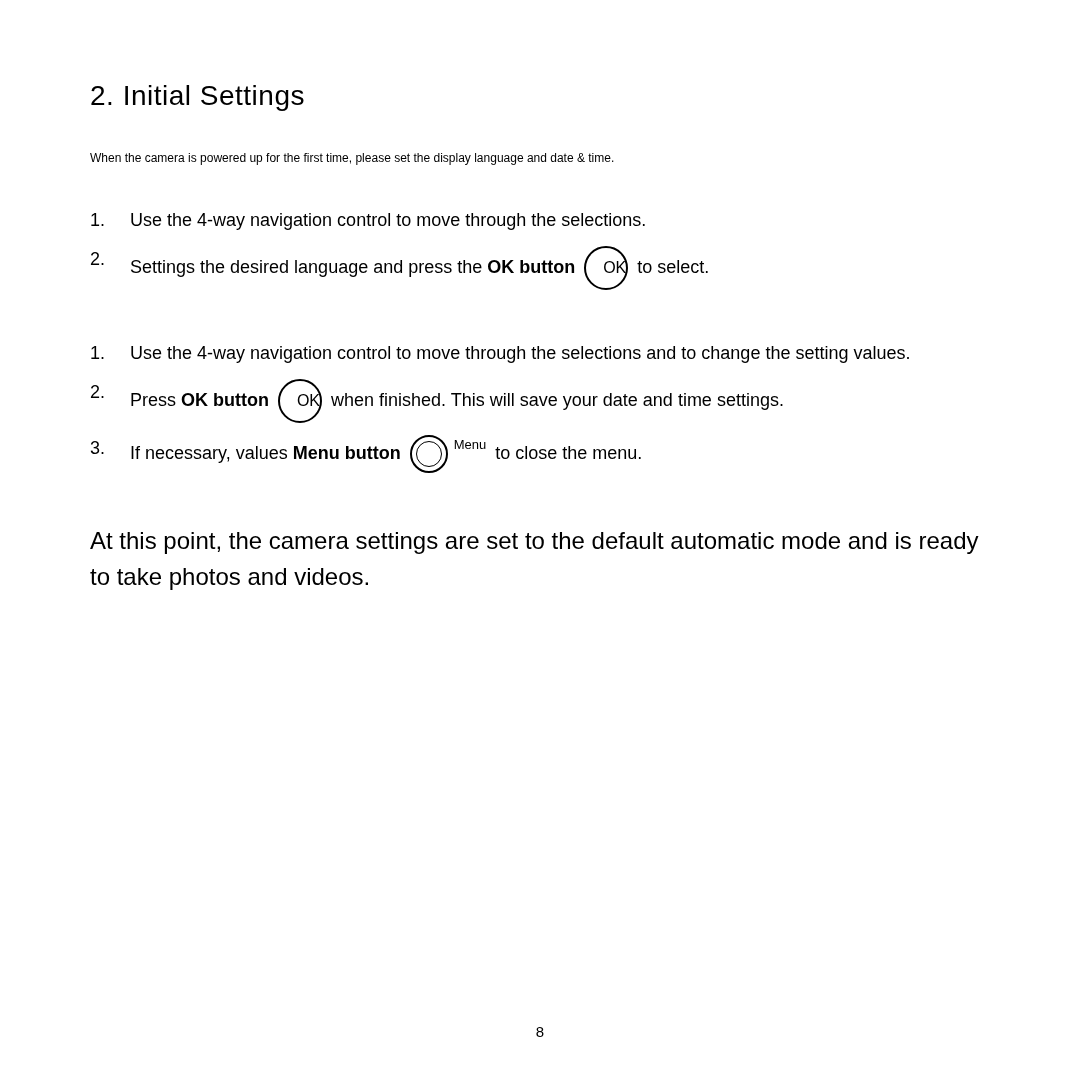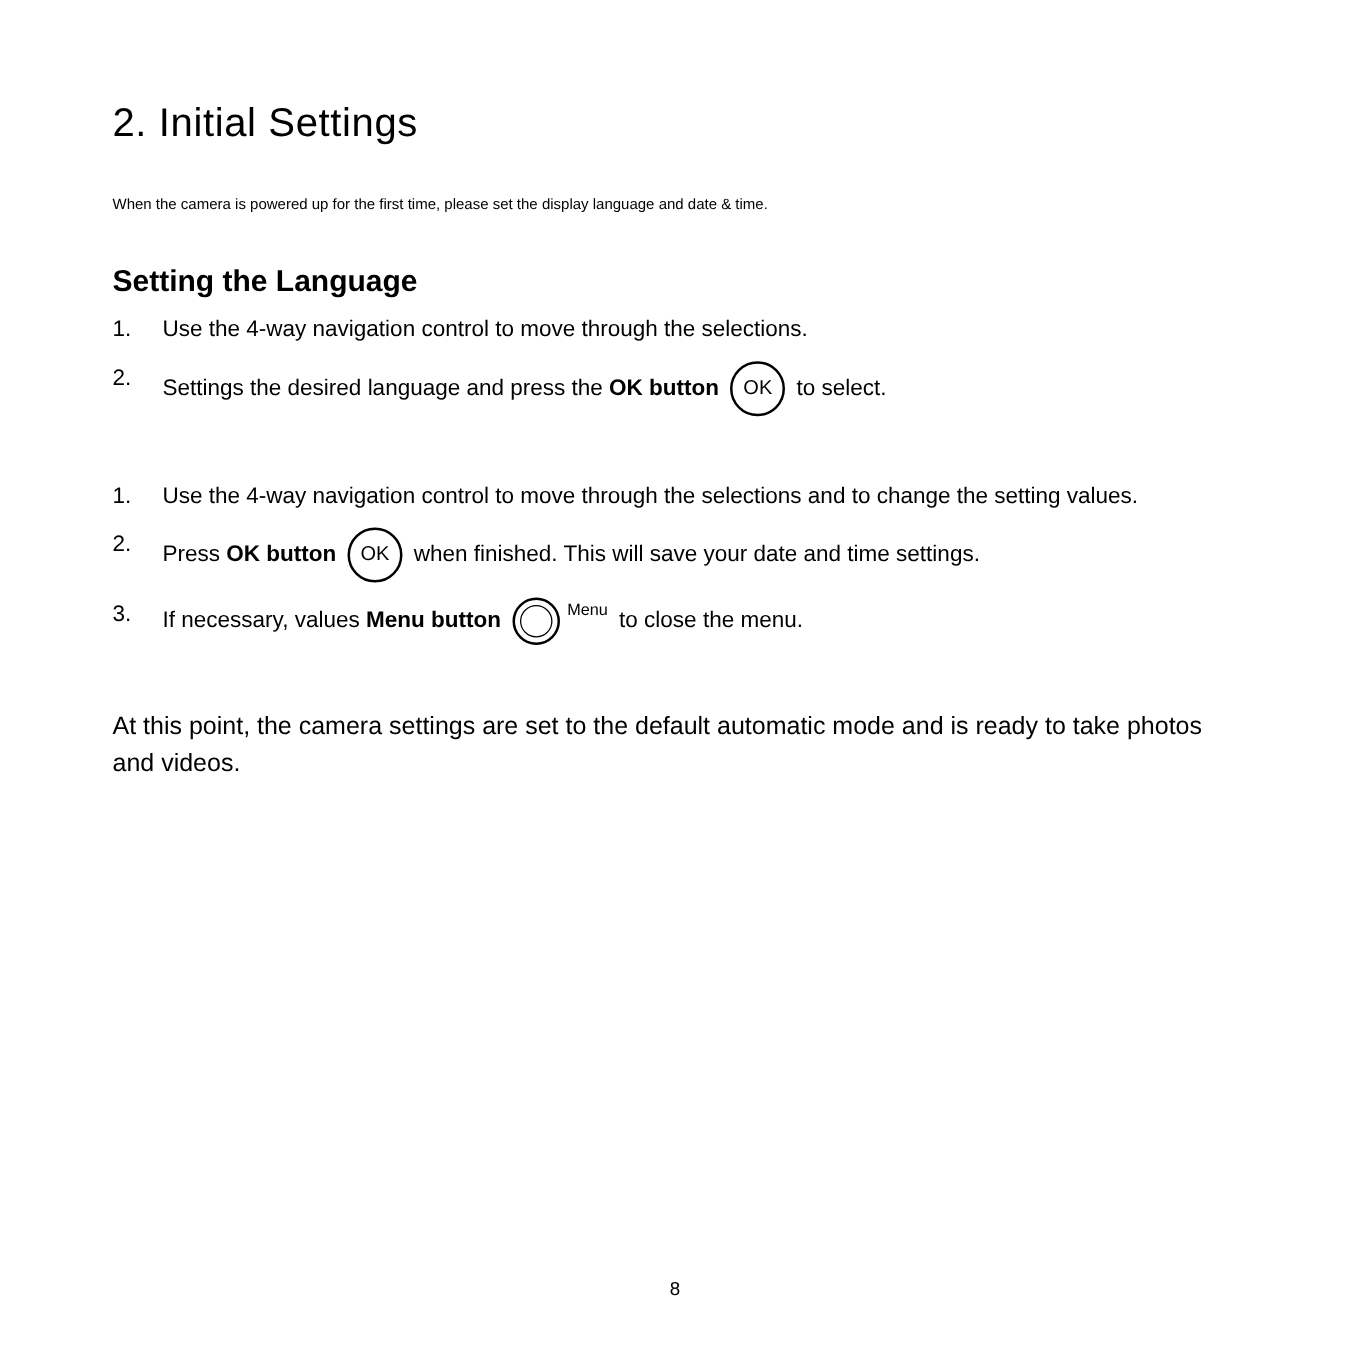--- a/index.html
+++ b/index.html
@@ -10,21 +10,21 @@
     body {
       width: 1080px;
       height: 1080px;
       background: #ffffff;
       font-family: Verdana, Geneva, sans-serif;
       color: #000000;
       padding: 80px 90px 40px 90px;
       position: relative;
     }
     .chapter-title {
-      font-size: 32px;
+      font-size: 28px;
       font-weight: 400;
       margin-bottom: 38px;
       letter-spacing: 0.5px;
     }
     .intro-text {
       font-size: 12px;
       margin-bottom: 40px;
       line-height: 1.4;
     }
     .section-title {
@@ -54,21 +54,21 @@
       left: -40px;
       width: 30px;
       text-align: left;
     }
     .ok-icon {
       display: inline-block;
       width: 44px;
       height: 44px;
       border: 2px solid #000;
       border-radius: 50%;
-      text-align: center;
+      text-align: right;
       line-height: 40px;
       font-size: 16px;
       vertical-align: middle;
       margin: 0 4px;
     }
     .menu-icon-wrap {
       display: inline-flex;
       vertical-align: middle;
       margin: 0 4px;
       gap: 6px;
@@ -88,21 +88,21 @@
       left: 4px;
       right: 4px;
       bottom: 4px;
       border: 1px solid #000;
       border-radius: 50%;
     }
     .menu-label {
       font-size: 13px;
     }
     .closing-text {
-      font-size: 20px;
+      font-size: 24px;
       line-height: 1.5;
       margin-top: 42px;
     }
     .page-number {
       position: absolute;
       bottom: 40px;
       left: 0;
       right: 0;
       text-align: center;
       font-size: 15px;
@@ -112,21 +112,20 @@
     }
   </style>
 </head>
 <body>
 
 <h1 class="chapter-title">2. Initial Settings</h1>
 
 <p class="intro-text">When the camera is powered up for the first time, please set the display language and date &amp; time.</p>
 
 <div class="section">
-  <h2 class="section-title">Setting the Language</h2>
   <ol>
     <li>Use the 4-way navigation control to move through the selections.</li>
     <li>
       <span>Settings the desired language and press the </span><strong>OK button</strong>
       <span class="ok-icon">OK</span><span> to select.</span>
     </li>
   </ol>
 </div>
 
 <div class="section">

